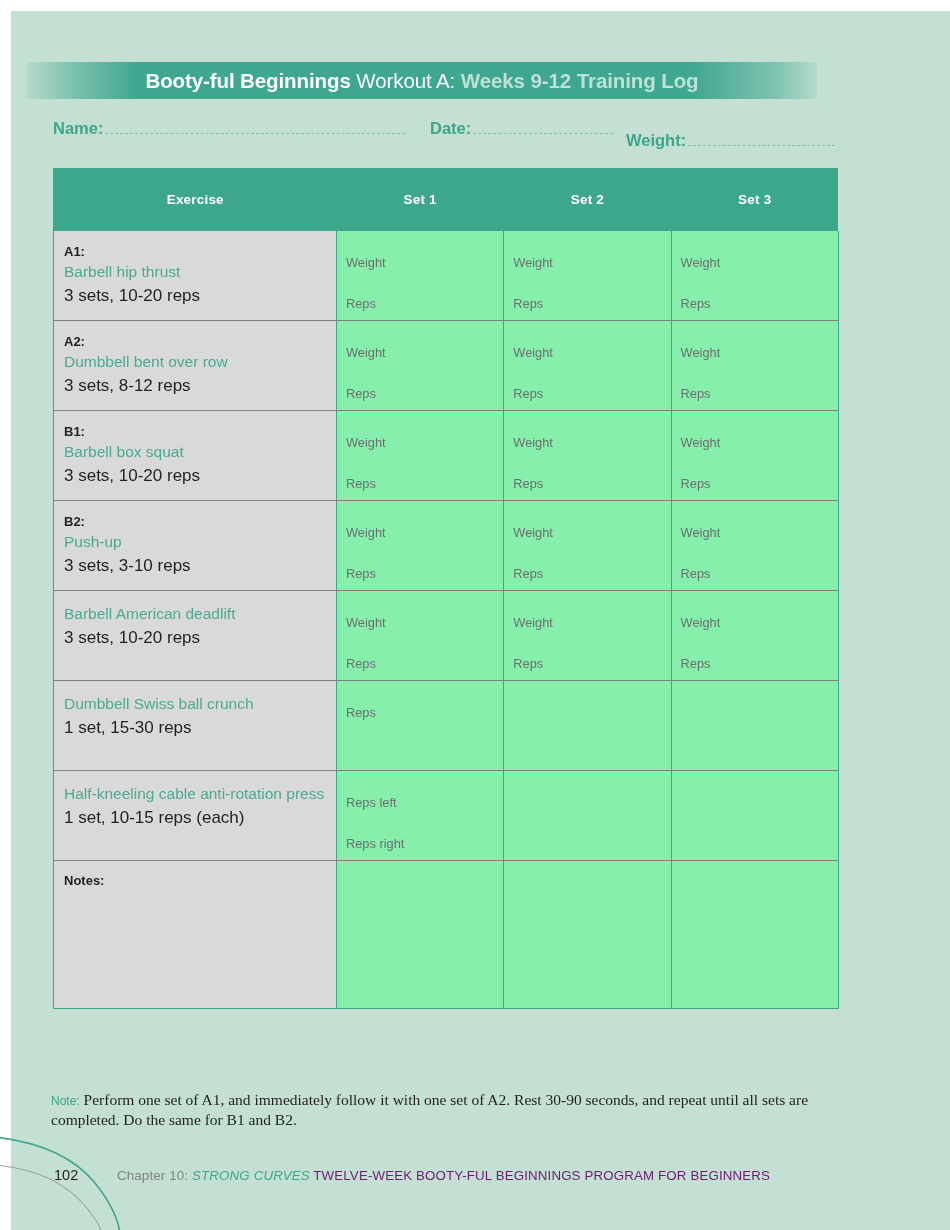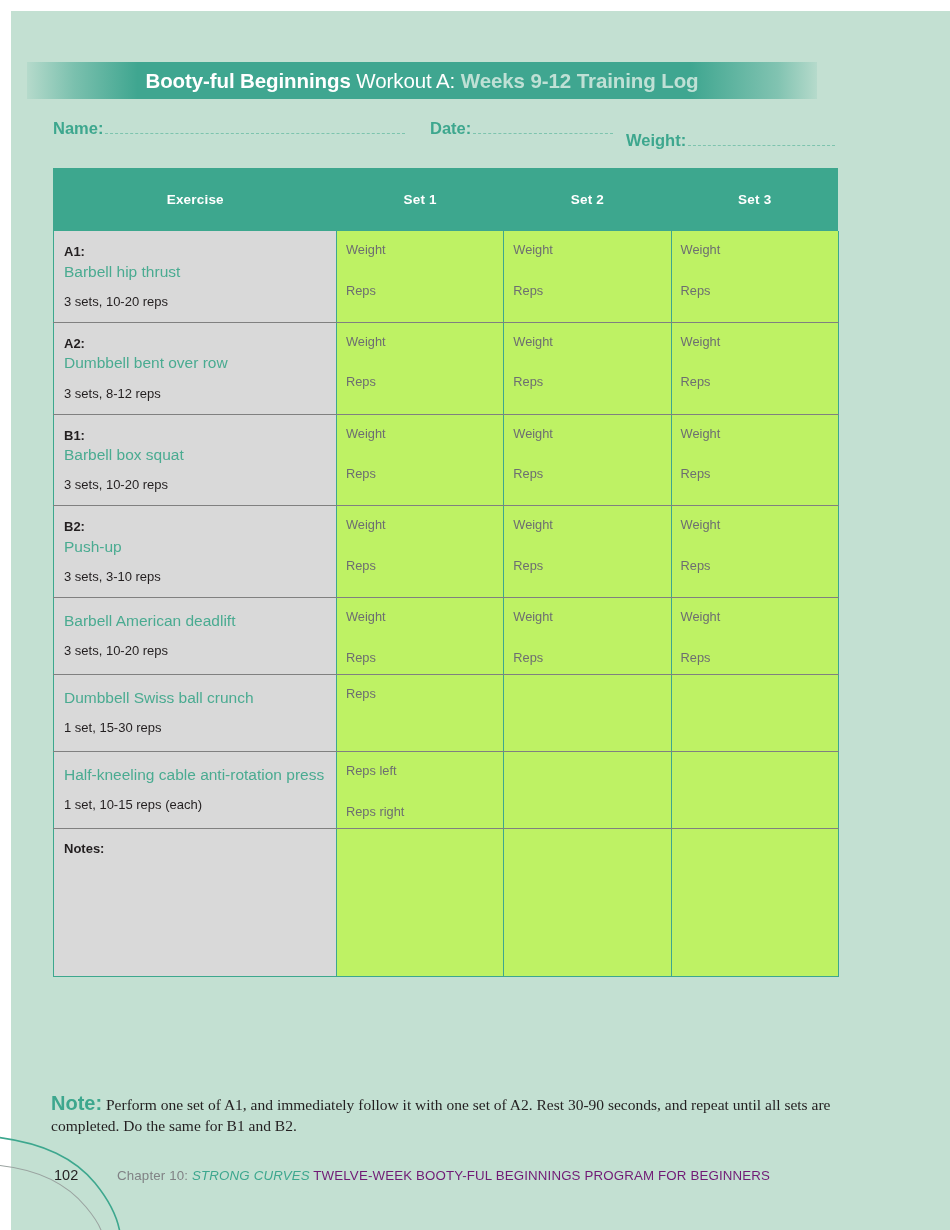--- a/index.html
+++ b/index.html
@@ -114,24 +114,24 @@
   col.c-set { width: 167.3px; }
 
   td.ex-cell {
     background: #d9d9d9;
     border-right: 1.5px solid #3da78e;
     border-bottom: 1px solid #808080;
     padding: 12px 10px 10px 10px;
     position: relative;
   }
   td.set-cell {
-    background: #bef264;
+    background: #86efac;
     border-right: 1.5px solid #3da78e;
     border-bottom: 1px solid #808080;
-    padding: 11px 0 9px 9px;
+    padding: 24px 0 9px 9px;
     position: relative;
   }
   td.set-cell.last { border-right: 1.5px solid #3da78e; }
 
   tr.row-notes td.ex-cell,
   tr.row-notes td.set-cell { border-bottom: 1.5px solid #3da78e; }
 
   .log-table { border-left: 1.5px solid #3da78e; }
 
   .ex-tag {
@@ -140,24 +140,24 @@
     color: #231f20;
     line-height: 1.35;
   }
   .ex-name {
     font-size: 15.5px;
     color: #4aab91;
     line-height: 1.25;
     margin-top: 1px;
   }
   .ex-sets {
-    font-size: 13px;
+    font-size: 17px;
     color: #231f20;
     line-height: 1.45;
-    margin-top: 12px;
+    margin-top: 3px;
   }
   .notes-label {
     font-size: 13px;
     font-weight: bold;
     color: #231f20;
   }
 
   .field-label {
     font-size: 12.8px;
     color: #6d6e71;
@@ -177,22 +177,22 @@
     left: 51px;
     top: 1090px;
     width: 800px;
     font-family: "Liberation Serif", serif;
     font-size: 15.5px;
     line-height: 1.32;
     color: #231f20;
   }
   .note-key {
     font-family: "Liberation Sans", sans-serif;
-    font-size: 20px;
-    font-weight: bold;
+    font-size: 12px;
+    font-weight: normal;
     color: #3da78e;
   }
 
   
   .footer {
     position: absolute;
     left: 0;
     top: 1160px;
     width: 950px;
     height: 40px;

